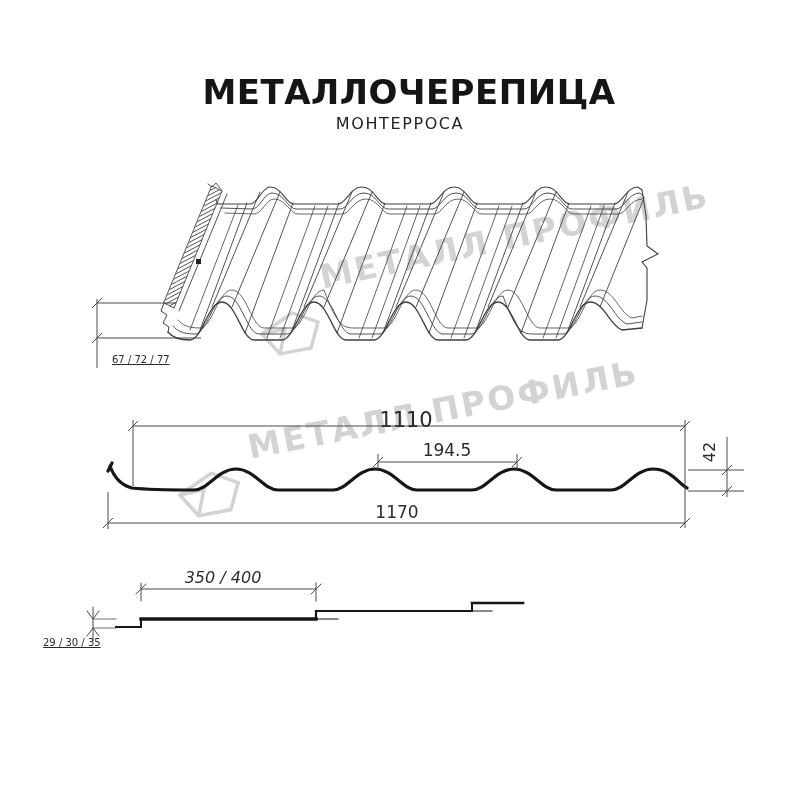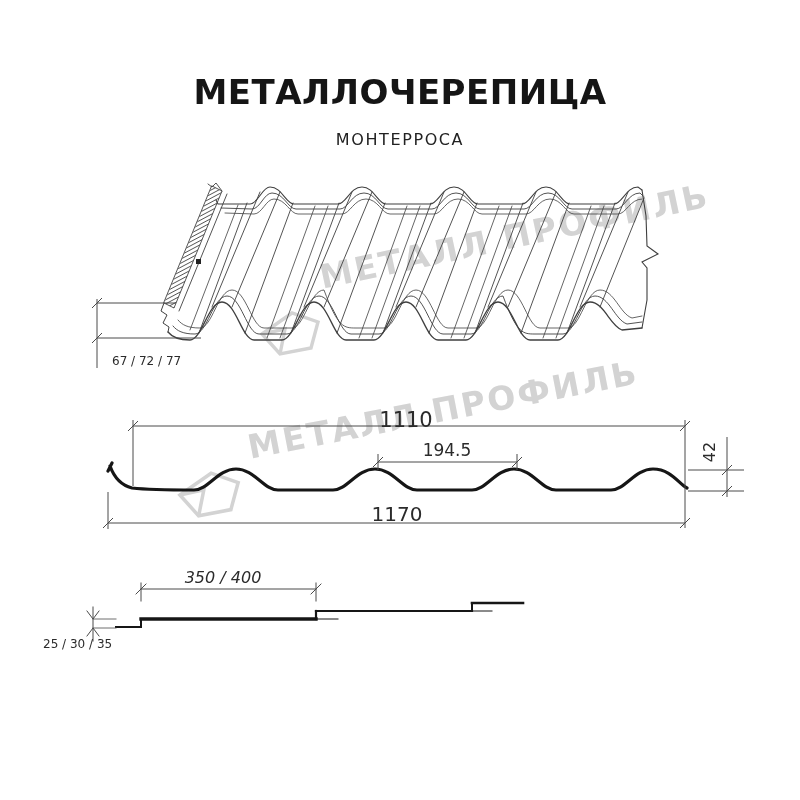--- a/index.html
+++ b/index.html
@@ -5,34 +5,34 @@
   html,body{margin:0;padding:0;}
   body{
     width:800px;height:800px;position:relative;overflow:hidden;
     background:#ffffff;
     font-family:"DejaVu Sans","Liberation Sans",sans-serif;
     color:#222;
   }
   .abs{position:absolute;}
   
   .title{
-    left:400px;top:72px;transform:translateX(-50%);
+    left:409px;top:72px;transform:translateX(-50%);
     font-size:34px;font-weight:800;letter-spacing:.5px;color:#151515;
     white-space:nowrap;z-index:3;
   }
   .subtitle{
-    left:400px;top:130px;transform:translateX(-50%);
+    left:400px;top:114px;transform:translateX(-50%);
     font-size:16px;font-weight:500;letter-spacing:1.6px;color:#222;
     white-space:nowrap;z-index:3;
   }
   .dim{
     font-size:16px;font-weight:400;color:#2b2b2b;white-space:nowrap;z-index:3;
   }
   .dim.center{transform:translateX(-50%);}
-  .dim.small{font-size:12px;}
+  .dim.small{font-size:10px;text-decoration:underline;}
   .dim.rot{transform:translate(-50%,-50%) rotate(-90deg);}
   
   .wm{z-index:1;color:#d3d3d3;font-weight:700;white-space:nowrap;
       font-size:33px;letter-spacing:2.5px;}
   .wm-text-1{left:320px;top:258px;transform:rotate(-12deg);transform-origin:left center;}
   .wm-text-2{left:248px;top:428px;transform:rotate(-11deg);transform-origin:left center;}
   svg.art{left:0;top:0;z-index:2;}
   svg.wm-logo{z-index:1;}
 </style>
 </head>
@@ -227,16 +227,16 @@
 </svg>
 
 <div class="abs title">МЕТАЛЛОЧЕРЕПИЦА</div>
 <div class="abs subtitle">МОНТЕРРОСА</div>
 
 <div class="abs dim small" style="left:112px;top:354px;">67 / 72 / 77</div>
 
 <div class="abs dim center" style="left:406px;top:408px;font-size:21px;">1110</div>
 <div class="abs dim center" style="left:447px;top:440px;font-size:17px;">194.5</div>
 <div class="abs dim rot" style="left:709px;top:452px;">42</div>
-<div class="abs dim center" style="left:397px;top:502px;font-size:20px;">1170</div>
+<div class="abs dim center" style="left:397px;top:502px;font-size:17px;">1170</div>
 
 <div class="abs dim center" style="left:223px;top:568px;font-style:italic;">350 / 400</div>
-<div class="abs dim small" style="left:43px;top:637px;">25 / 30 / 35</div>
+<div class="abs dim small" style="left:43px;top:637px;">29 / 30 / 35</div>
 
 </body></html>

